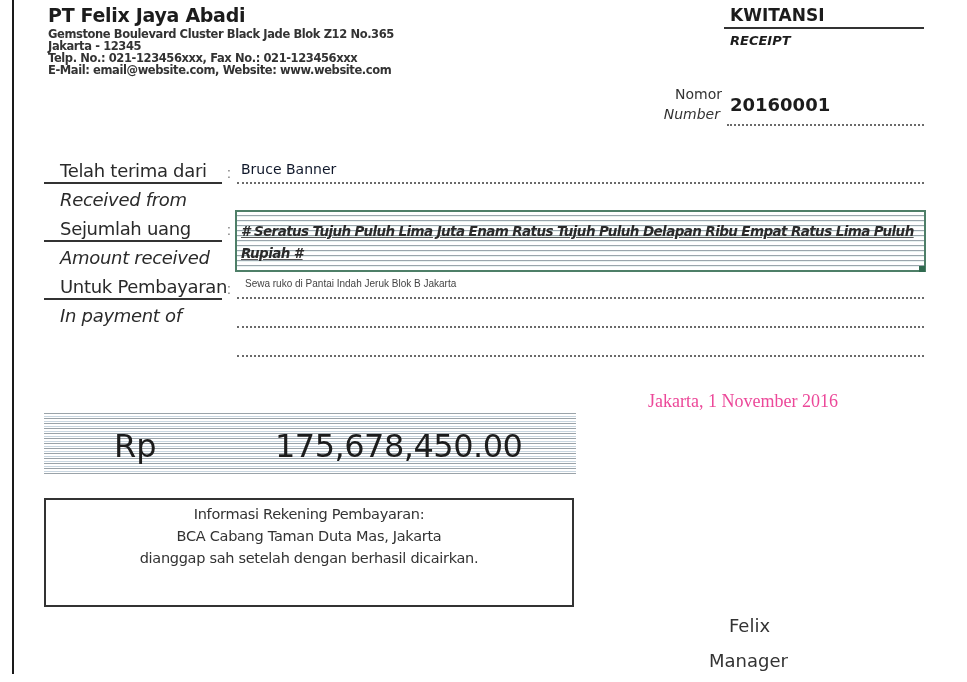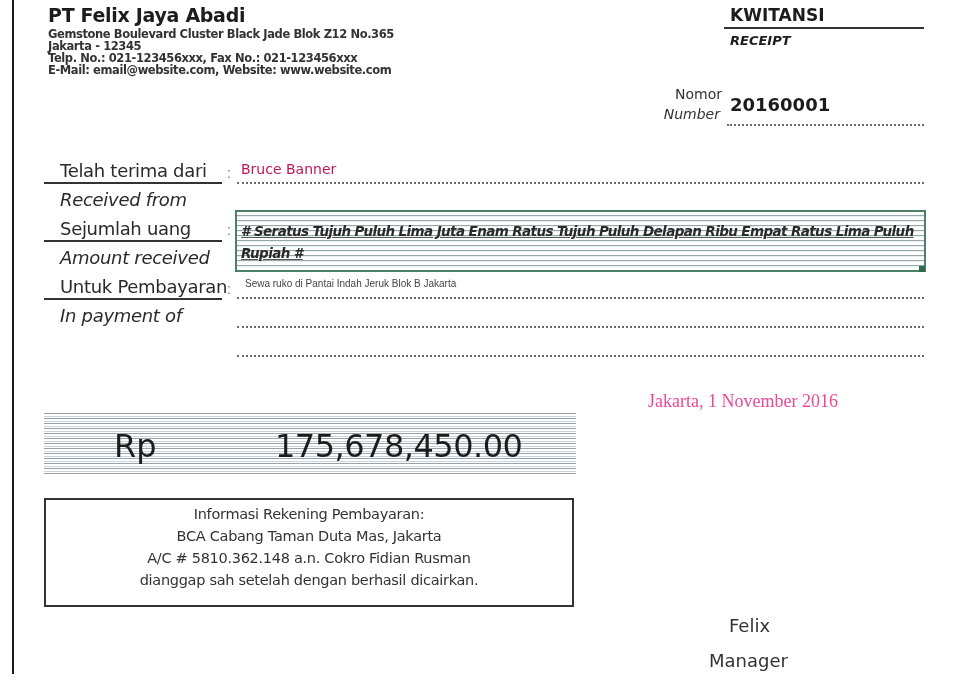--- a/index.html
+++ b/index.html
@@ -20,21 +20,21 @@
   .nomor-label { left:640px; top:86px; width:82px; text-align:right; font-size:14px; color:#333; font-family:"DejaVu Sans", sans-serif; }
   .number-label { left:640px; top:106px; width:80px; text-align:right; font-size:14px; font-style:italic; color:#333; font-family:"DejaVu Sans", sans-serif; }
   .nomor-value { left:730px; top:94px; font-size:18px; font-weight:bold; color:#1c1c1c; font-family:"DejaVu Sans", sans-serif; }
   .dots { border-bottom:2px dotted #6a6a6a; height:0; }
 
   .lbl { left:48px; font-size:18px; color:#2a2a2a; font-family:"DejaVu Sans", sans-serif; letter-spacing:-0.3px;margin-left:12px; }
   .lbl-it { font-style:italic; }
   .lbl-rule { left:44px; width:178px; height:2px; background:#333; }
   .colon { font-size:14px; color:#777; }
 
-  .recv-value { left:241px; top:161px; font-size:14px; color:#be185d; font-family:"DejaVu Sans", sans-serif; }
+  .recv-value { left:241px; top:161px; font-size:14px; color:#0f172a; font-family:"DejaVu Sans", sans-serif; }
 
   .amount-words-box {
     left:235px; top:210px; width:687px; height:58px;
     border:2px solid #4e7f68;
     background: repeating-linear-gradient(to bottom, #ffffff 0px, #ffffff 3px, #9aa6ad 3px, #9aa6ad 4px, #e8f2f0 4px, #e8f2f0 5px);
   }
   .amount-words-handle { left:919px; top:266px; width:6px; height:6px; background:#2f6a4f; }
   .amount-words-text {
     position:absolute; left:4px; top:8px; right:10px;
     font-size:13.5px; font-weight:bold; font-style:italic; color:#2a2a2a;
@@ -110,18 +110,17 @@
 
 <div class="abs date-text">Jakarta,  1 November 2016</div>
 
 <div class="abs amount-band"></div>
 <div class="abs amount-rp">Rp</div>
 <div class="abs amount-value">175,678,450.00</div>
 
 <div class="abs info-box">
   <div>Informasi Rekening Pembayaran:</div>
   <div>BCA Cabang Taman Duta Mas, Jakarta</div>
-  <div>A/C # 5810.362.148 a.n. Cokro Fidian Rusman</div>
   <div>dianggap sah setelah dengan berhasil dicairkan.</div>
 </div>
 
 <div class="abs sign-name">Felix</div>
 <div class="abs sign-title">Manager</div>
 
 </body></html>

